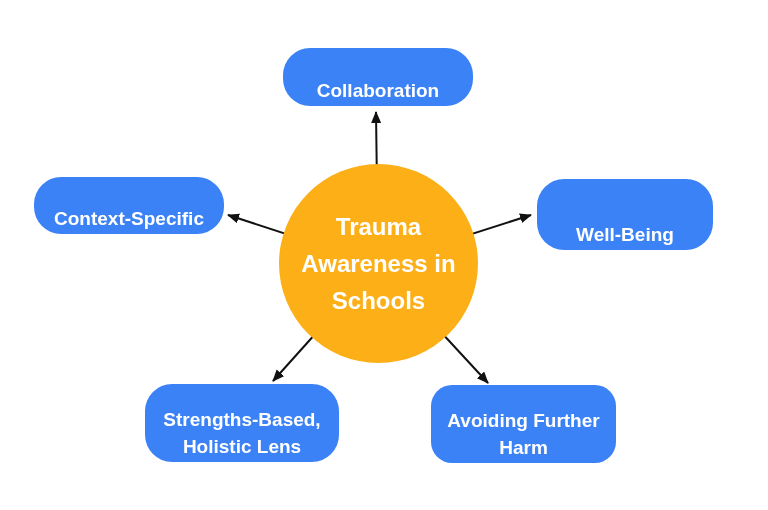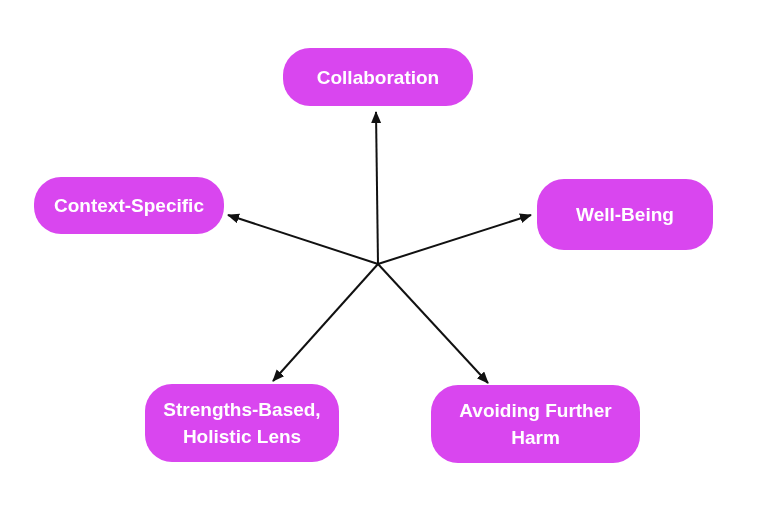--- a/index.html
+++ b/index.html
@@ -29,61 +29,67 @@
     flex-direction: column;
     align-items: center;
     justify-content: center;
     text-align: center;
     color: #ffffff;
     font-weight: bold;
     z-index: 2;
     box-sizing: border-box;
   }
   .box {
-    background: #d946ef;
+    background: #3b82f6;
     border-radius: 27px;
     font-size: 19px;
     line-height: 27px;
     padding: 2px 8px;
+    justify-content: flex-end;
   }
   .center-circle {
     left: 279px;
     top: 164px;
     width: 199px;
     height: 199px;
     border-radius: 50%;
     background: #FCAF17;
     font-size: 24px;
     line-height: 37px;
     z-index: 3;
   }
   .box-collaboration     { left: 283px; top: 48px;  width: 190px; height: 58px; }
   .box-context-specific  { left: 34px;  top: 177px; width: 190px; height: 57px; }
   .box-well-being        { left: 537px; top: 179px; width: 176px; height: 71px; }
   .box-strengths         { left: 145px; top: 384px; width: 194px; height: 78px; }
-  .box-avoiding          { left: 431px; top: 385px; width: 209px; height: 78px; }
+  .box-avoiding          { left: 431px; top: 385px; width: 185px; height: 78px; border-radius: 21px; }
 </style>
 </head>
 <body>
 
 <div class="stage">
 
   <svg class="arrows" viewBox="0 0 768 510" xmlns="http://www.w3.org/2000/svg">
     <defs>
       <marker id="ah" markerUnits="userSpaceOnUse" markerWidth="14" markerHeight="12" refX="11" refY="5" orient="auto">
         <path d="M0,0 L12,5 L0,10 z" fill="#111111"></path>
       </marker>
     </defs>
     <line x1="378" y1="264" x2="376" y2="112" stroke="#111111" stroke-width="2" marker-end="url(#ah)"></line>
     <line x1="378" y1="264" x2="228" y2="215" stroke="#111111" stroke-width="2" marker-end="url(#ah)"></line>
     <line x1="378" y1="264" x2="531" y2="215" stroke="#111111" stroke-width="2" marker-end="url(#ah)"></line>
     <line x1="378" y1="264" x2="273" y2="381" stroke="#111111" stroke-width="2" marker-end="url(#ah)"></line>
     <line x1="378" y1="264" x2="488" y2="383" stroke="#111111" stroke-width="2" marker-end="url(#ah)"></line>
   </svg>
 
+  <div class="node center-circle">
+    <span>Trauma</span>
+    <span>Awareness in</span>
+    <span>Schools</span>
+  </div>
 
   <div class="node box box-collaboration">
     <span>Collaboration</span>
   </div>
 
   <div class="node box box-context-specific">
     <span>Context-Specific</span>
   </div>
 
   <div class="node box box-well-being">

